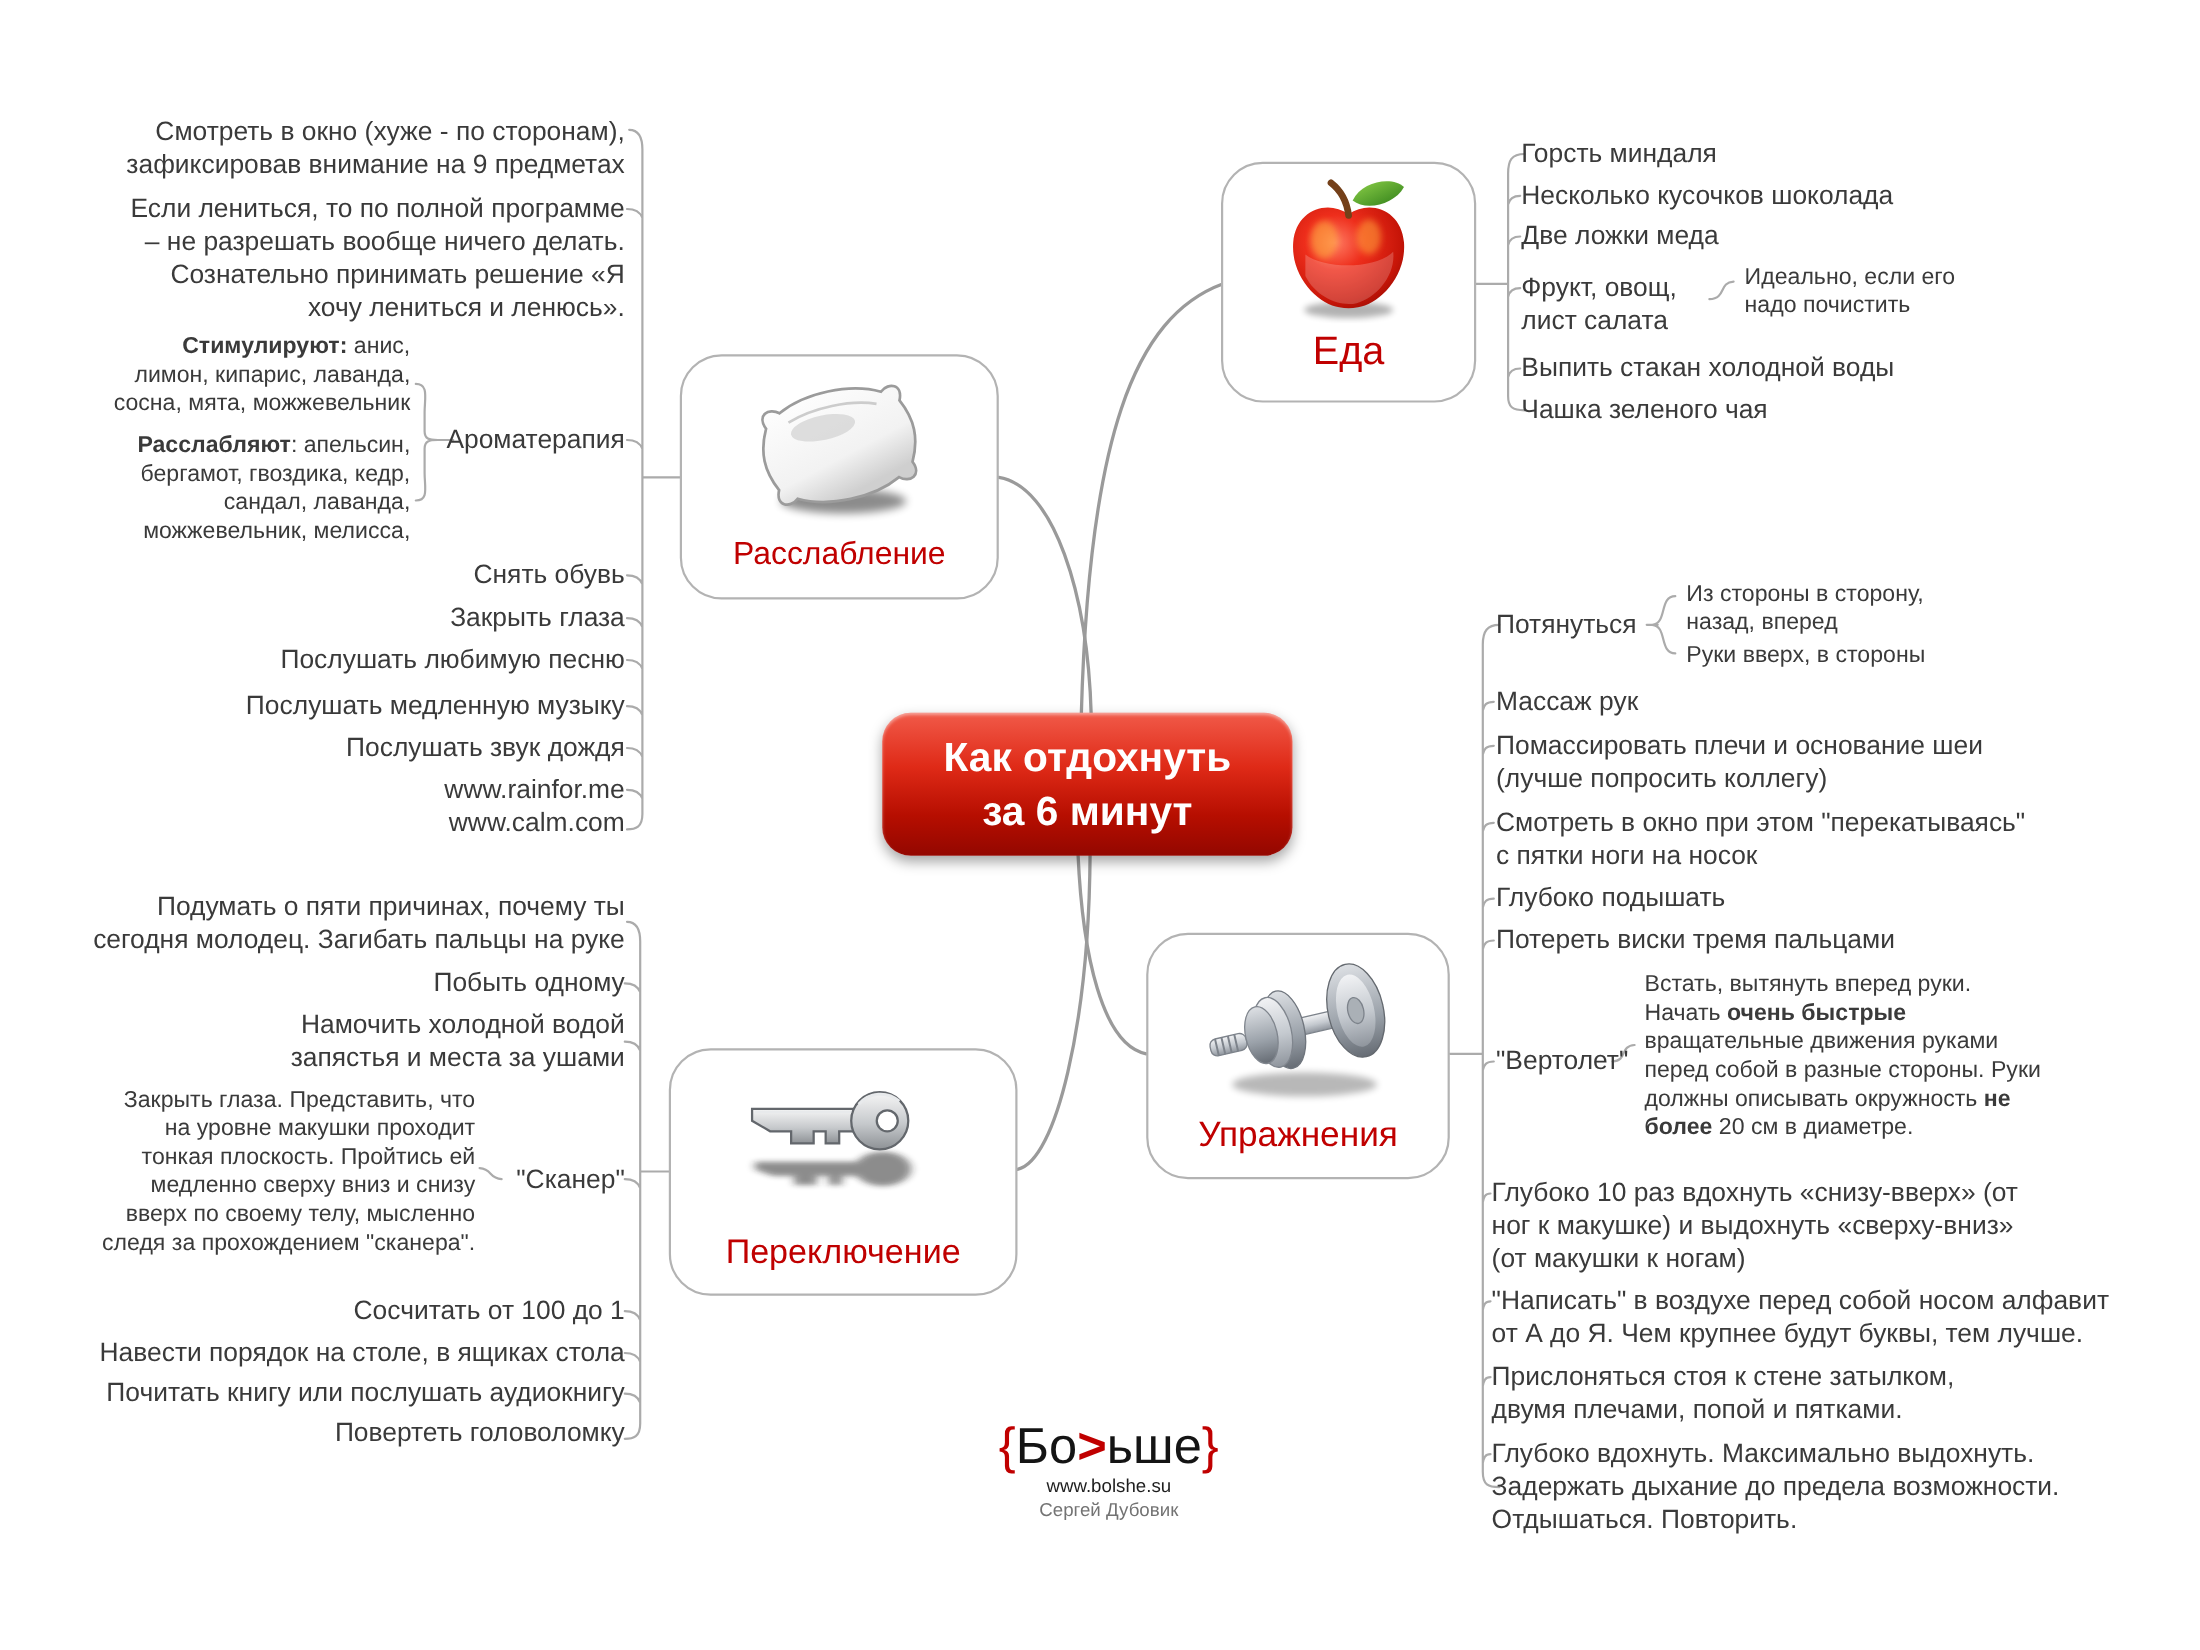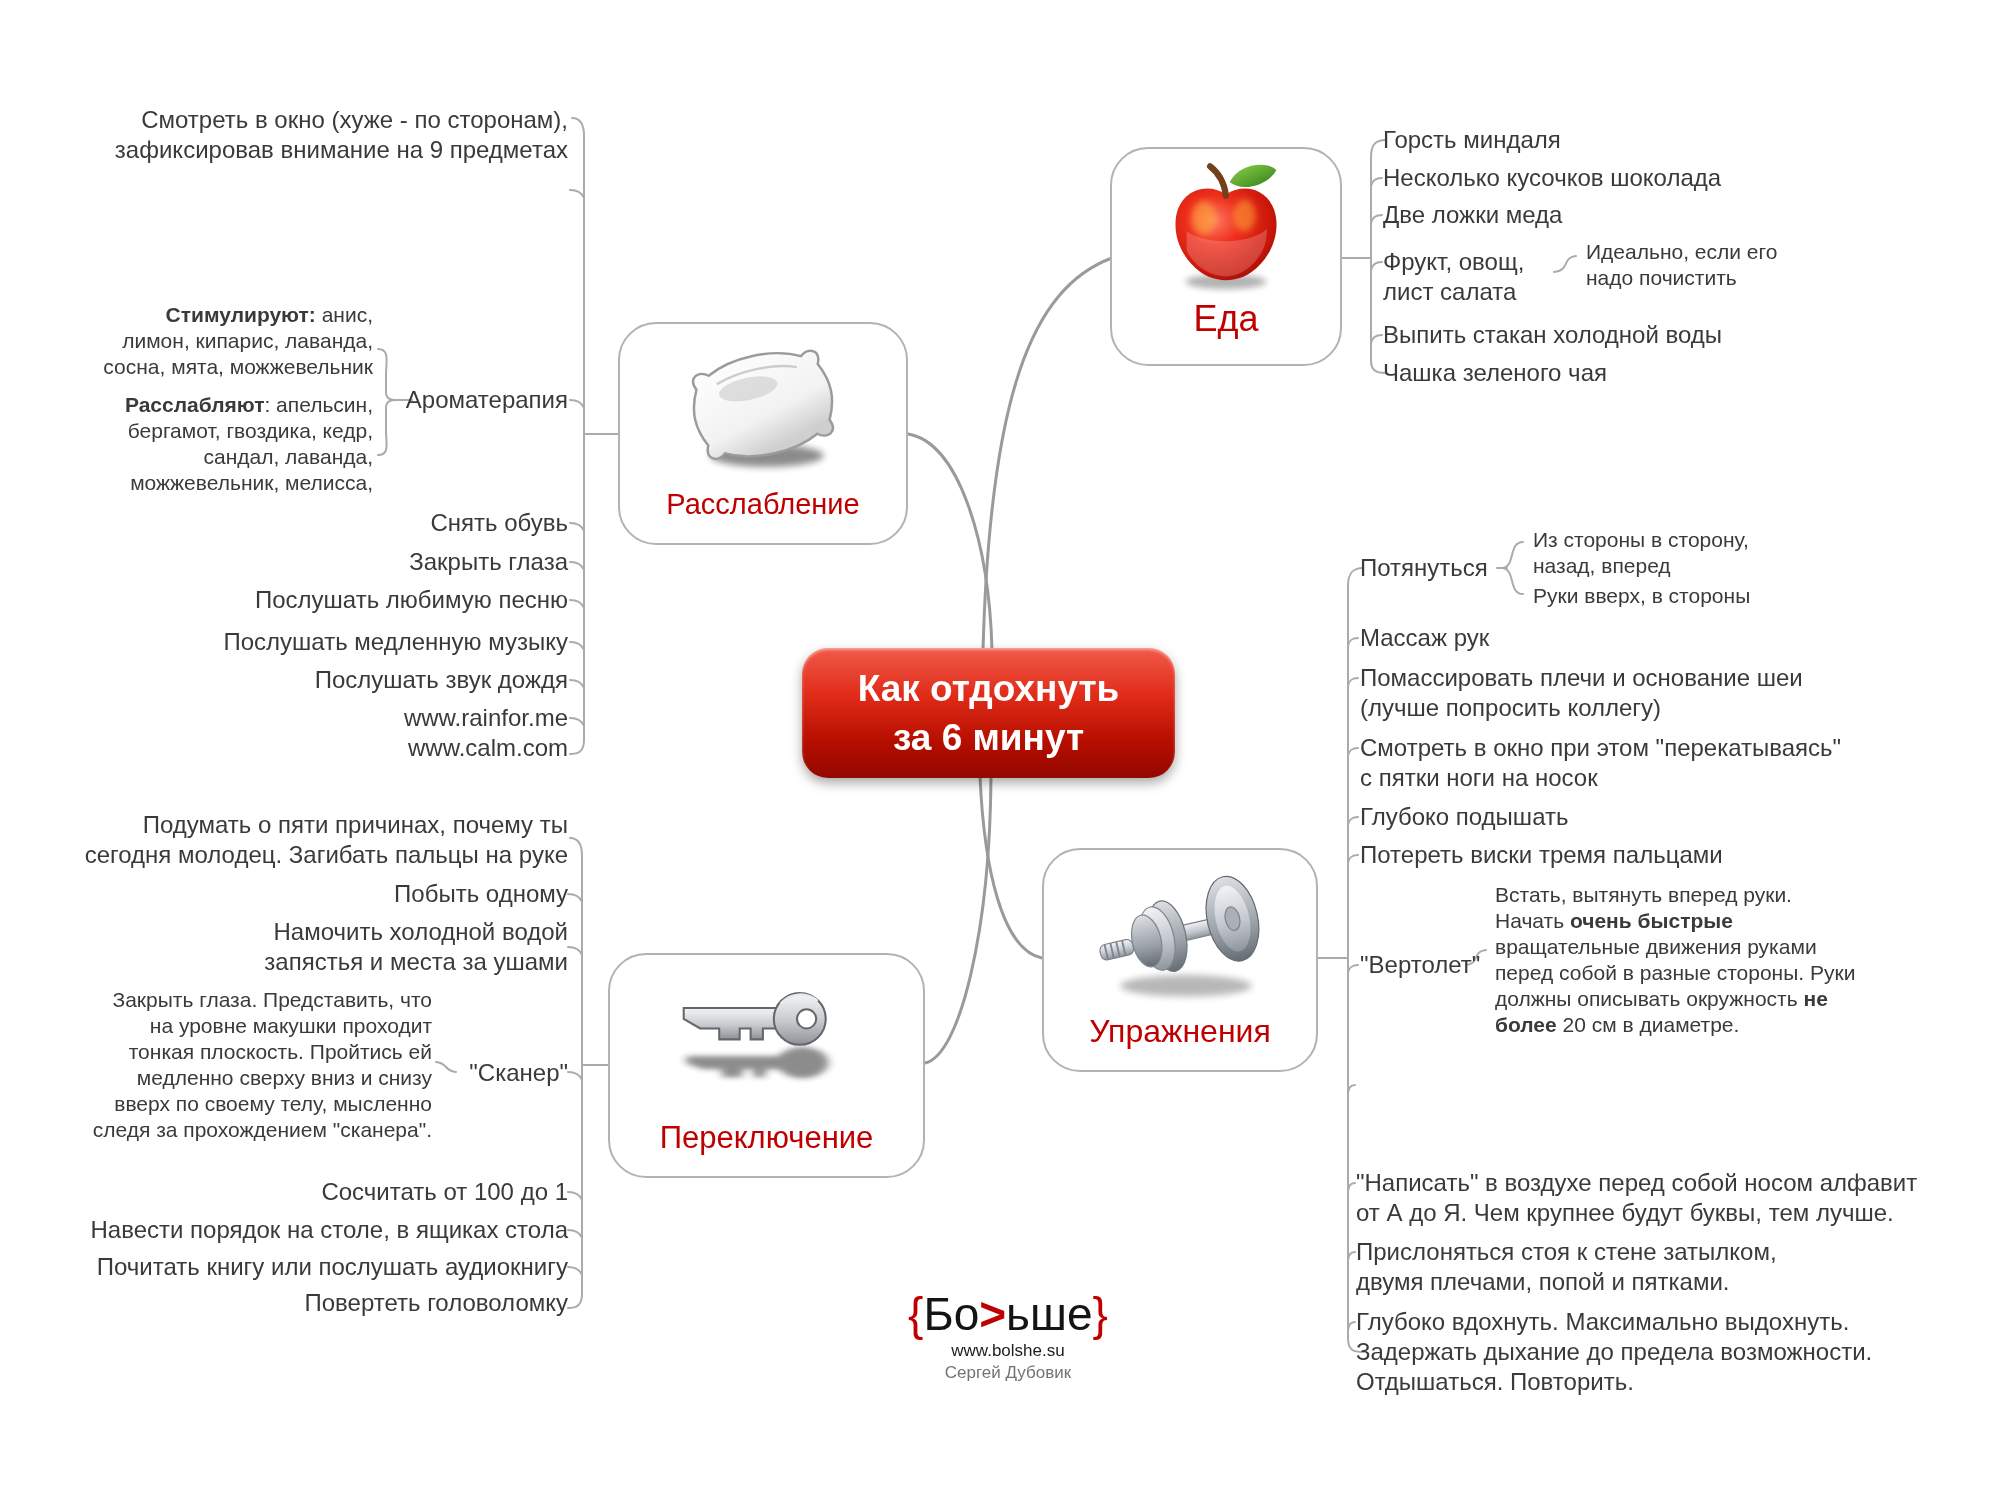--- a/index.html
+++ b/index.html
@@ -213,20 +213,24 @@
         </g>
         <path d="M85 27 A19 19 0 0 1 112 25" stroke="#e8eaec" stroke-width="2" fill="none"></path>
         <path d="M16 32 L80 32" stroke="#e8eaec" stroke-width="1.5"></path>
       </svg>
     </div>
     <div class="tlabel" style="font-size:31px;padding-bottom:20px;">Переключение</div>
   </div>
 
   <div class="node ra" style="right:1432px;top:105px;">Смотреть в окно (хуже - по сторонам),
 зафиксировав внимание на 9 предметах</div>
+  <div class="node ra" style="right:1432px;top:175px;">Если лениться, то по полной программе
+– не разрешать вообще ничего делать.
+Сознательно принимать решение «Я
+хочу лениться и ленюсь».</div>
   <div class="node ra sm" style="right:1627px;top:302px;"><span class="b">Стимулируют:</span><span> анис,
 лимон, кипарис, лаванда,
 сосна, мята, можжевельник</span></div>
   <div class="node ra sm" style="right:1627px;top:392px;"><span class="b">Расслабляют</span><span>: апельсин,
 бергамот, гвоздика, кедр,
 сандал, лаванда,
 можжевельник, мелисса,</span></div>
   <div class="node ra nw" style="right:1432px;top:385px;">Ароматерапия</div>
   <div class="node ra nw" style="right:1432px;top:508px;">Снять обувь</div>
   <div class="node ra nw" style="right:1432px;top:547px;">Закрыть глаза</div>
@@ -257,20 +261,23 @@
 (лучше попросить коллегу)</div>
   <div class="node nw" style="left:1360px;top:802px;">Глубоко подышать</div>
   <div class="node nw" style="left:1360px;top:840px;">Потереть виски тремя пальцами</div>
   <div class="node nw" style="left:1360px;top:950px;">"Вертолет"</div>
   <div class="node sm" style="left:1495px;top:882px;"><span>Встать, вытянуть вперед руки.
 Начать </span><span class="b">очень быстрые</span><span>
 вращательные движения руками
 перед собой в разные стороны. Руки
 должны описывать окружность </span><span class="b">не
 более</span><span> 20 см в диаметре.</span></div>
+  <div class="node" style="left:1356px;top:1070px;">Глубоко 10 раз вдохнуть «снизу-вверх» (от
+ног к макушке) и выдохнуть «сверху-вниз»
+(от макушки к ногам)</div>
   <div class="node" style="left:1356px;top:1168px;">"Написать" в воздухе перед собой носом алфавит
 от А до Я. Чем крупнее будут буквы, тем лучше.</div>
   <div class="node" style="left:1356px;top:1237px;">Прислоняться стоя к стене затылком,
 двумя плечами, попой и пятками.</div>
   <div class="node" style="left:1356px;top:1307px;">Глубоко вдохнуть. Максимально выдохнуть.
 Задержать дыхание до предела возможности.
 Отдышаться. Повторить.</div>
 
   <div class="node ra" style="right:1432px;top:810px;">Подумать о пяти причинах, почему ты
 сегодня молодец. Загибать пальцы на руке</div>

